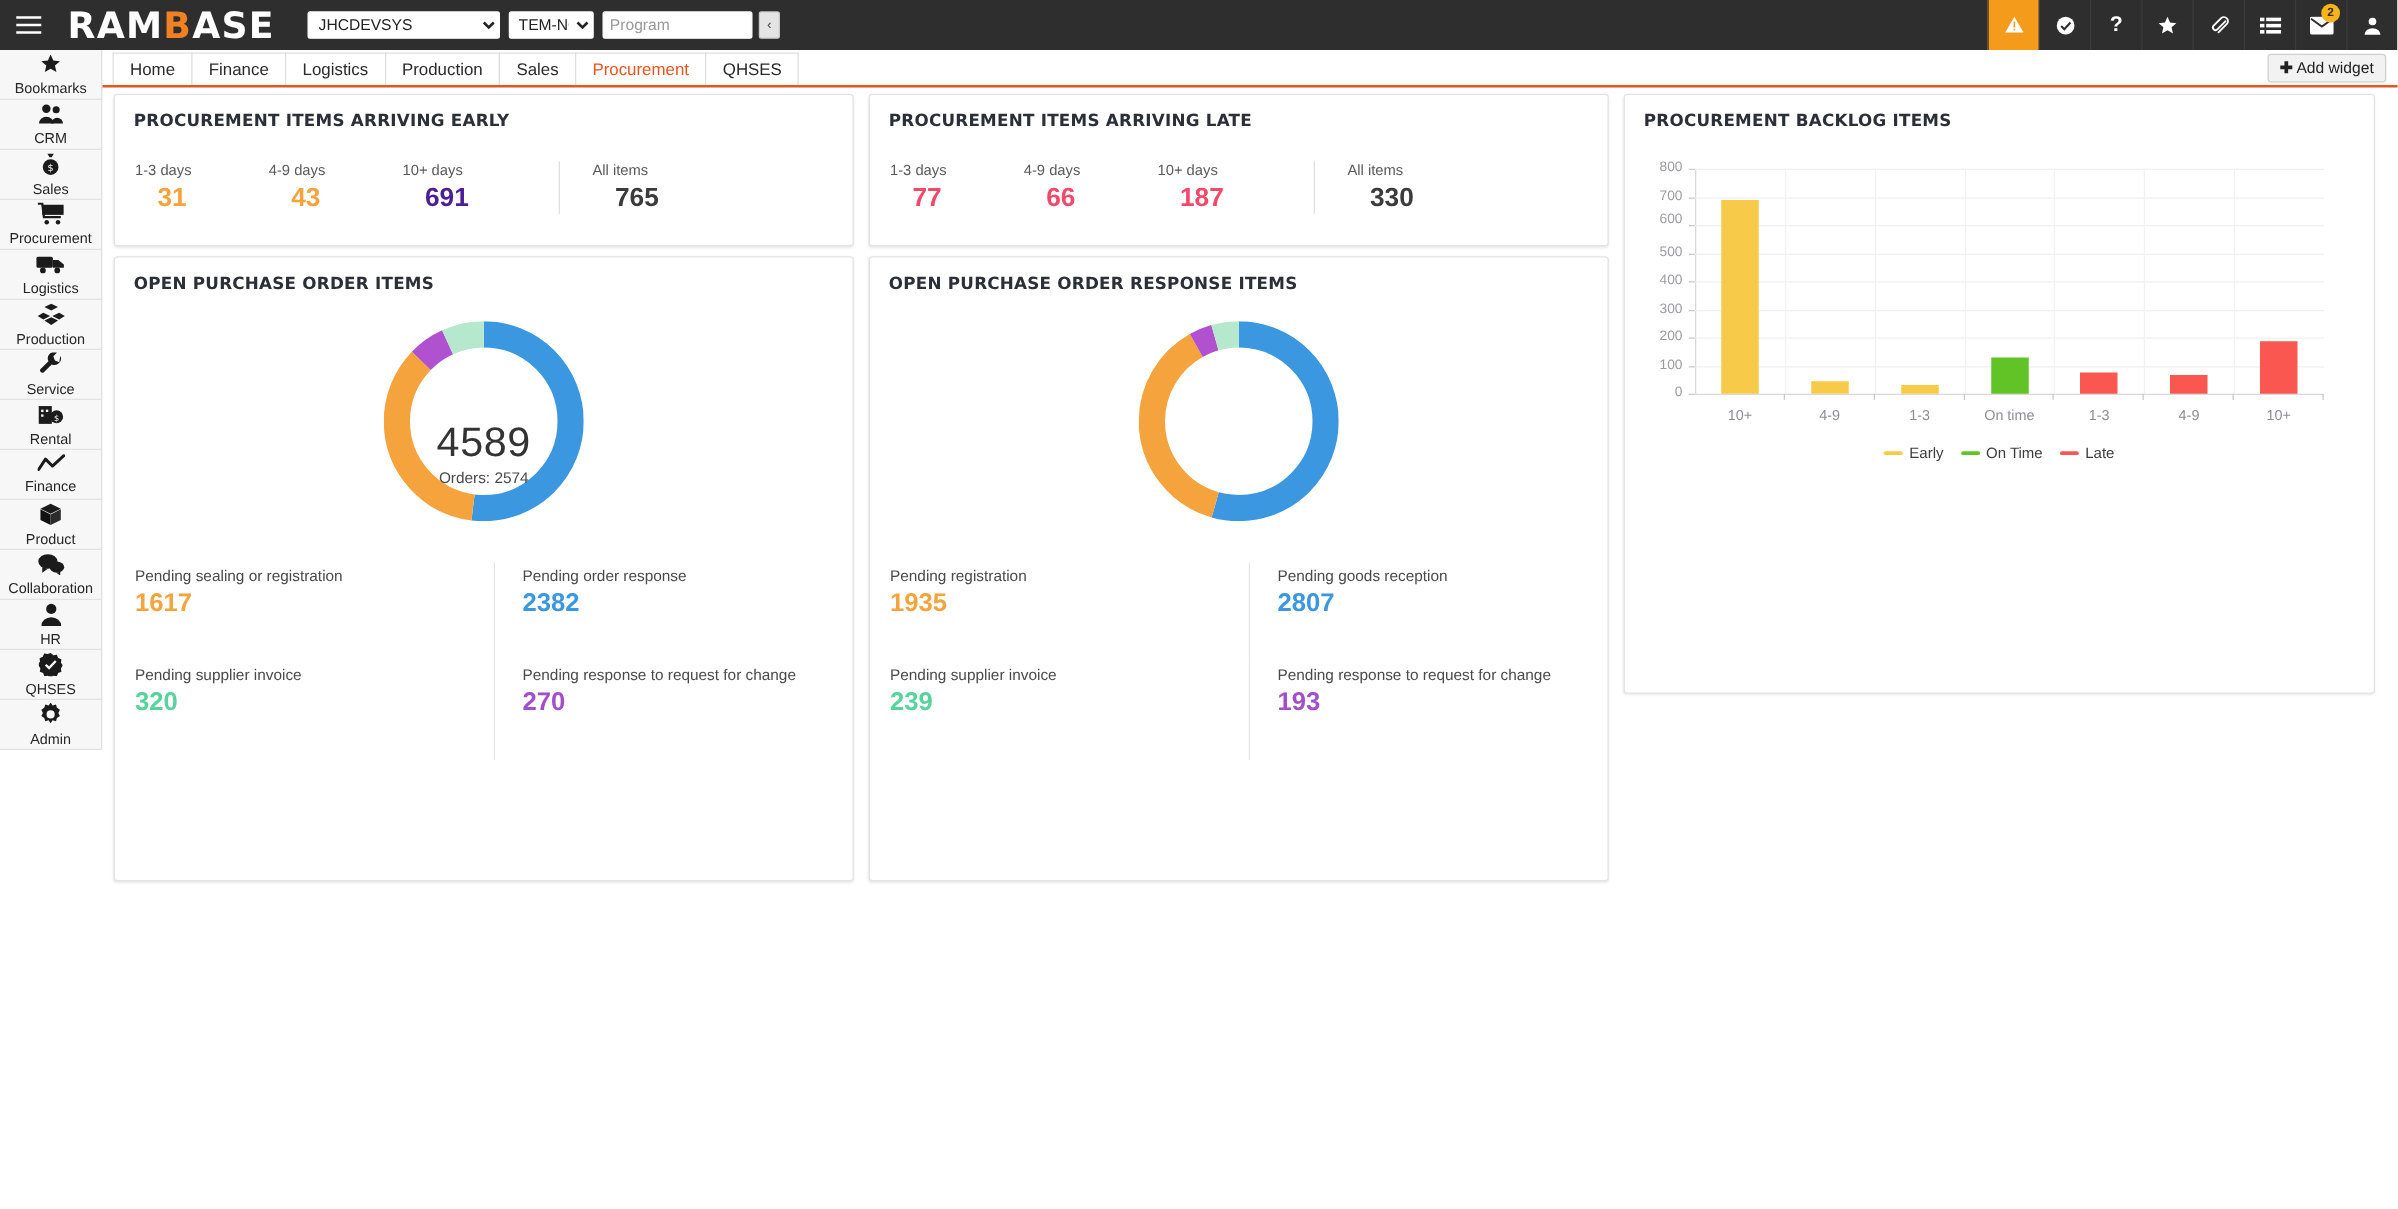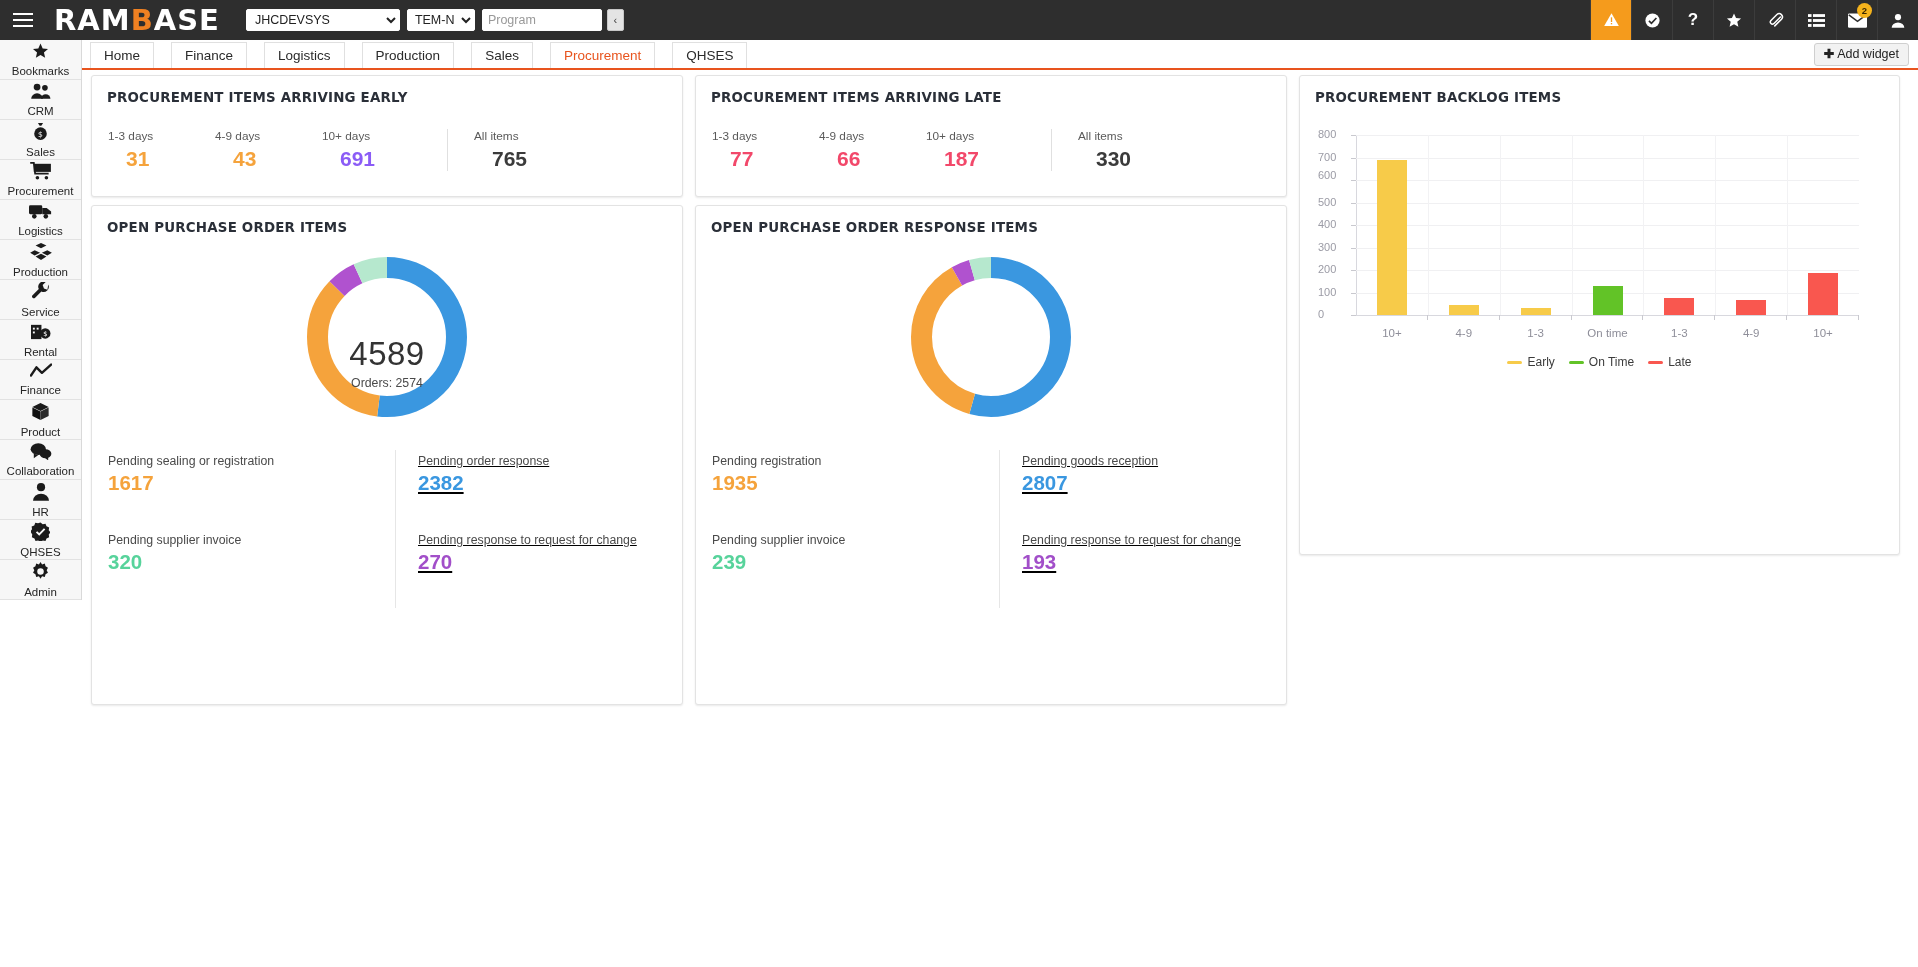--- a/index.html
+++ b/index.html
@@ -123,27 +123,27 @@
     position: absolute; left: 50%; top: 50%; transform: translate(-50%,-50%);
     text-align: center; width: 180px; pointer-events: none;
   }
   .donut-center .big { font-size: 33px; color: #333; font-weight: 400; letter-spacing: .5px;}
   .donut-center .sub { font-size: 12.3px; color: #4a4a4a; margin-top: 3px; }
 
   .stat-grid { display: flex; flex-wrap: wrap; padding: 0 0 0 16px; }
   .stat {
     width: 50%; padding: 4px 0 34px 0;
   }
-  .stat.rcol { padding-left: 22px; border-left: 1px solid #e6e6e6; width: calc(50% - 0px); text-decoration: underline; }
+  .stat.rcol { padding-left: 22px; border-left: 1px solid #e6e6e6; width: calc(50% - 0px); }
   .stat .s-lbl { font-size: 12.3px; color: #4a4a4a; margin-bottom: 3px; }
   .stat .s-val { font-size: 20.5px; font-weight: bold; }
 
   
   .chart-area { position: relative; margin: 22px 0 0 0; height: 250px; }
-  .y-label { position: absolute; font-size: 11px; color: #9b9ba5; text-align: left; width: 28px; }
+  .y-label { position: absolute; font-size: 11px; color: #9b9ba5; text-align: right; width: 28px; }
   .gridline { position: absolute; height: 1px; background: #f0f0f2; }
   .tickmark { position: absolute; width: 5px; height: 1px; background: #c9c9cf; }
   .axis-v { position: absolute; width: 1px; background: #d8d8de; }
   .axis-h { position: absolute; height: 1px; background: #d8d8de; }
   .bar { position: absolute; bottom: 0; }
   .x-label { position: absolute; font-size: 11.5px; color: #8e8e99; text-align: center; }
   .legend { position: absolute; display: flex; gap: 14px; font-size: 12px; color: #3c3c3c; align-items: center;}
   .legend .li { display: flex; align-items: center; gap: 5px; }
   .legend .sw { width: 15px; height: 3px; border-radius: 2px; display: inline-block; }
   .totals {
@@ -337,21 +337,21 @@
     <div class="sb-item">
       <span class="gi"><svg width="19" height="19" viewBox="0 0 24 24">
           <path d="M12 0 l2 3 3.4-1 1 3.4 3 2 -1.6 3.1 1.6 3.1 -3 2 -1 3.4 -3.4-1 -2 3 -2-3 -3.4 1 -1-3.4 -3-2 1.6-3.1 -1.6-3.1 3-2 1-3.4 3.4 1z" fill="#1b1b1b"></path>
           <circle cx="12" cy="12" r="4.1" fill="#f7f7f7"></circle>
         </svg></span>
       <span class="lbl">Admin</span>
     </div>
   </div>
 
 <div class="tabbar">
-  <div id="tabs" style="display:flex;align-items:flex-end;gap:18px;">
+  <div id="tabs" style="display:flex;align-items:flex-end;">
       <div class="tab">Home</div>
       <div class="tab">Finance</div>
       <div class="tab">Logistics</div>
       <div class="tab">Production</div>
       <div class="tab">Sales</div>
       <div class="tab active">Procurement</div>
       <div class="tab">QHSES</div>
     </div>
   <div class="addwidget">
     <span style="font-weight:bold;">✚</span>
@@ -367,21 +367,21 @@
       <div class="kpi">
         <div class="k-lbl">1-3 days</div>
         <div class="k-val" style="color:#f5a33c">31</div>
       </div>
       <div class="kpi">
         <div class="k-lbl">4-9 days</div>
         <div class="k-val" style="color:#f5a33c">43</div>
       </div>
       <div class="kpi">
         <div class="k-lbl">10+ days</div>
-        <div class="k-val" style="color:#8b5cf6">691</div>
+        <div class="k-val" style="color:#4c1d95">691</div>
       </div>
       <div class="kpi wide">
         <div class="k-lbl">All items</div>
         <div class="k-val" style="color:#3b3b3b">765</div>
       </div>
     </div>
   </div>
 
   <div class="card" style="left:613px; top:3px; width:592px; height:122px;">
     <div class="card-title">PROCUREMENT ITEMS ARRIVING LATE</div>

